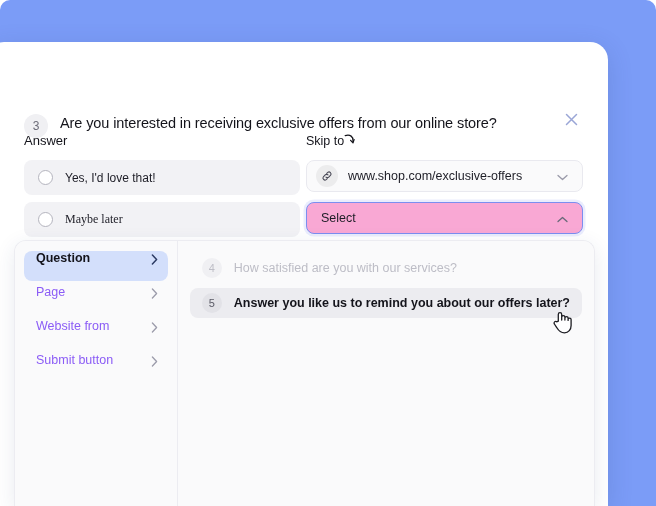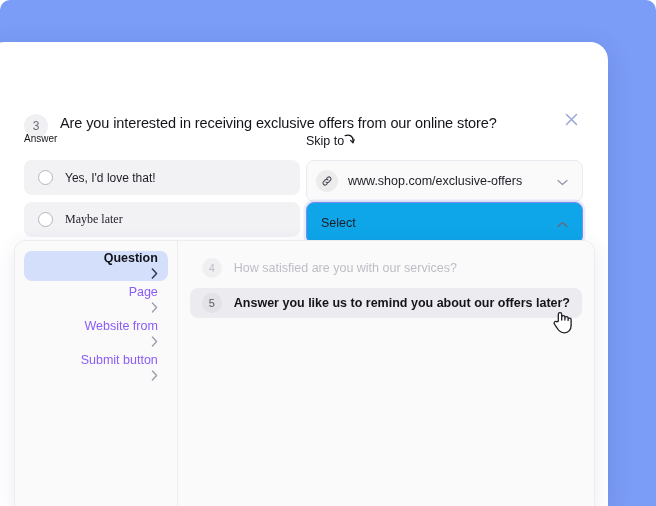--- a/index.html
+++ b/index.html
@@ -92,21 +92,21 @@
     justify-content: center;
     cursor: pointer;
   }
   .close-btn svg { display: block; }
 
   
   .label-answer {
     position: absolute;
     left: 38px;
     top: 91px;
-    font-size: 10px;
+    font-size: 13px;
     color: #14141b;
     font-weight: 400;
   }
   .label-skip {
     position: absolute;
     left: 320px;
     top: 91px;
     font-size: 12.5px;
     color: #14141b;
     font-weight: 400;
@@ -143,35 +143,35 @@
     margin-left: 12px;
     font-size: 12px;
     color: #1d1d26;
   }
 
   
   .skipfield {
     position: absolute;
     left: 320px;
     width: 277px;
-    height: 42px;
+    height: 32px;
     border-radius: 8px;
     display: flex;
     align-items: center;
     cursor: pointer;
     box-sizing: border-box;
   }
   .skipfield.link-field {
     top: 118px;
     background: #fafafb;
     border: 1px solid #e9e9ef;
   }
   .skipfield.select-field {
     top: 160px;
-    background: #0ea5e9;
+    background: #f9a8d4;
     border: 1.6px solid #7b8ef0;
     box-shadow: 0 0 0 2.5px rgba(123, 142, 240, 0.16);
   }
   .link-icon-wrap {
     width: 22px;
     height: 22px;
     border-radius: 50%;
     background: #ececed;
     margin-left: 9px;
     display: flex;
@@ -218,25 +218,24 @@
     height: 100%;
     border-right: 1px solid #ececf1;
     box-sizing: border-box;
     padding: 10px 9px 0 9px;
     background: #fafafb;
   }
   .dd-item {
     height: 30px;
     border-radius: 8px;
     display: flex;
-    align-items: flex-end;
+    align-items: flex-start;
     padding: 0 10px 0 12px;
     cursor: pointer;
     margin-bottom: 4px;
-    flex-direction: column;
   }
   .dd-item .dd-label {
     font-size: 12.5px;
     color: #8b5cf6;
   }
   .dd-item.active {
     background: #d3dffb;
   }
   .dd-item.active .dd-label {
     color: #14141b;

